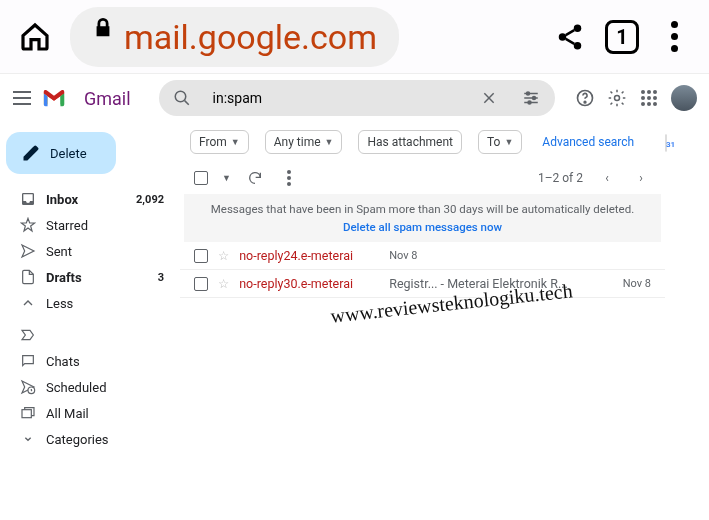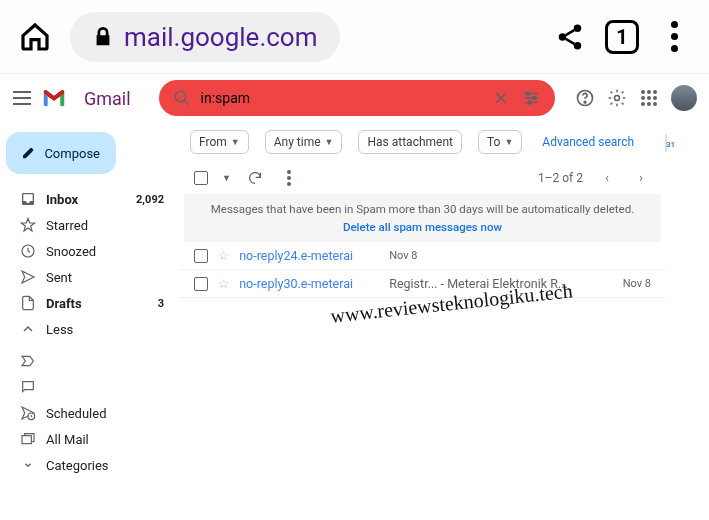--- a/index.html
+++ b/index.html
@@ -1,33 +1,33 @@
 <!DOCTYPE html>
 <html><head>
 <meta charset="utf-8">
 <style>
   * { box-sizing: border-box; margin: 0; padding: 0; font-family: 'Google Sans', Roboto, Arial, sans-serif; }
   body { background: #fdfcfe; width: 709px; height: 520px; overflow: hidden; }
   
   
   .browser-bar { height: 74px; display: flex; align-items: center; padding: 0 18px; gap: 18px; background: #fdfcfe; border-bottom: 1px solid #eee; }
   .browser-icon { width: 34px; height: 34px; display: flex; align-items: center; justify-content: center; }
-  .url-bar { flex: 0 0 auto; background: #efefef; border-radius: 28px; padding: 10px 22px; display: flex; align-items: center; gap: 10px; font-size: 26px; color: #4c1d95; }
+  .url-bar { flex: 0 0 auto; background: #efefef; border-radius: 28px; padding: 10px 22px; display: flex; align-items: flex-start; gap: 10px; font-size: 34px; color: #c2410c; }
   .url-lock { font-size: 22px; }
   .browser-spacer { flex: 1; }
   .tab-count { width: 34px; height: 34px; border: 3px solid #000; border-radius: 8px; display: flex; align-items: center; justify-content: center; font-size: 20px; font-weight: 700; }
   .dots-v { width: 34px; display: flex; flex-direction: column; align-items: center; gap: 5px; }
   .dots-v span { width: 7px; height: 7px; background: #000; border-radius: 50%; }
   
   
   .app-header { height: 48px; display: flex; align-items: center; padding: 0 12px; gap: 10px; background: #fff; }
   .hamburger { width: 20px; cursor: pointer; }
   .gmail-logo { display: flex; align-items: center; gap: 18px; font-size: 18px; color: #701a75; }
   .gmail-m { width: 24px; }
-  .search-box { flex: 1; background: #ef4444; border-radius: 20px; height: 36px; display: flex; align-items: center; padding: 0 14px; gap: 10px; margin-left: 18px; }
+  .search-box { flex: 1; background: #e5e5e5; border-radius: 20px; height: 36px; display: flex; align-items: center; padding: 0 14px; gap: 22px; margin-left: 18px; }
   .search-input { flex: 1; border: none; background: transparent; font-size: 14px; outline: none; }
   .header-icons { display: flex; align-items: center; gap: 12px; margin-left: 10px; }
   .hicon { width: 20px; height: 20px; color: #5f6368; display:flex; align-items:center; justify-content:center; cursor:pointer;}
   .avatar { width: 26px; height: 26px; border-radius: 50%; background: linear-gradient(#7b8a97,#4a5560); }
   
   
   .main { display: flex; height: calc(520px - 74px - 48px); background: #fff; }
   .sidebar { width: 180px; padding: 10px 6px; overflow-y: auto; }
   .compose { background: #c2e7ff; border-radius: 14px; padding: 12px 16px; display: flex; align-items: center; gap: 10px; font-size: 13px; color: #001d35; width: 110px; margin-bottom: 12px; cursor: pointer; }
   .nav-item { display: flex; align-items: center; padding: 5px 10px 5px 14px; border-radius: 0 14px 14px 0; font-size: 13px; color: #202124; gap: 10px; cursor: pointer; }
@@ -45,21 +45,21 @@
   .chip .arrow { font-size: 9px; color: #5f6368; }
   .adv { color: #1a73e8; font-size: 12px; margin-left: 4px; cursor: pointer; }
   .toolbar { display: flex; align-items: center; padding: 6px 14px; gap: 14px; font-size: 12px; color: #5f6368; }
   .toolbar .spacer { flex: 1; }
   .tcheck { width: 14px; height: 14px; border: 1.5px solid #5f6368; border-radius: 2px; }
   .narrow { font-size: 9px; }
   .banner { background: #f5f5f5; padding: 8px; text-align: center; font-size: 11.5px; color: #5f6368; margin: 0 4px; }
   .banner a { color: #1a73e8; display: block; margin-top: 4px; font-weight: 500; cursor: pointer; }
   .row { display: flex; align-items: center; padding: 6px 14px; font-size: 12.5px; border-bottom: 1px solid #eee; gap: 10px; }
   .row .star { color: #bbb; cursor:pointer; }
-  .row .sender { width: 140px; color: #3b82f6; white-space: nowrap; overflow: hidden; text-overflow: ellipsis; }
+  .row .sender { width: 140px; color: #b91c1c; white-space: nowrap; overflow: hidden; text-overflow: ellipsis; }
   .row .subj { flex: 1; color: #5f6368; white-space: nowrap; overflow: hidden; text-overflow: ellipsis; }
   .row .date { color: #5f6368; font-size: 11px; }
   
   .rail { width: 44px; display: flex; flex-direction: row; align-items: flex-start; padding-top: 12px; gap: 22px; }
   .rail-icon { width: 18px; height: 18px; border-radius: 3px; }
   
   .watermark { position: absolute; top: 170px; left: 150px; font-size: 20px; color: #111; transform: rotate(-6deg); font-family: Georgia, serif; pointer-events: none; }
   
   svg { display: block; }
 </style>
@@ -168,21 +168,21 @@
     <div class="avatar"></div>
   </div>
 </div>
 
 <div class="main">
   <div class="sidebar">
     <div class="compose">
       <svg width="18" height="18" viewBox="0 0 24 24" fill="none" stroke="#001d35" stroke-width="2">
           <path d="M3 17.25V21h3.75L17.81 9.94l-3.75-3.75zM20.71 7.04a1 1 0 0 0 0-1.41l-2.34-2.34a1 1 0 0 0-1.41 0l-1.83 1.83 3.75 3.75z" fill="#001d35"></path>
         </svg>
-      <span>Compose</span>
+      <span>Delete</span>
     </div>
     <div id="nav-items">
         <div class="nav-item bold">
           <span class="nicon">
             <svg width="16" height="16" viewBox="0 0 24 24" fill="#5f6368">
               <path d="M19 3H5a2 2 0 0 0-2 2v14a2 2 0 0 0 2 2h14a2 2 0 0 0 2-2V5a2 2 0 0 0-2-2zm0 12h-4a3 3 0 0 1-6 0H5V5h14z"></path>
             </svg>
           </span>
           <span class="nlabel">Inbox</span>
           <span class="ncount">2,092</span>
@@ -191,29 +191,20 @@
           <span class="nicon">
             <svg width="16" height="16" viewBox="0 0 24 24" fill="none" stroke="#5f6368" stroke-width="1.8">
               <path d="M12 2l2.5 7H22l-6 4.5L18 21l-6-4.5L6 21l2-7.5L2 9h7.5z"></path>
             </svg>
           </span>
           <span class="nlabel">Starred</span>
         </div>
         <div class="nav-item">
           <span class="nicon">
             <svg width="16" height="16" viewBox="0 0 24 24" fill="none" stroke="#5f6368" stroke-width="1.8">
-              <circle cx="12" cy="12" r="9"></circle>
-              <path d="M12 7v5l3 2"></path>
-            </svg>
-          </span>
-          <span class="nlabel">Snoozed</span>
-        </div>
-        <div class="nav-item">
-          <span class="nicon">
-            <svg width="16" height="16" viewBox="0 0 24 24" fill="none" stroke="#5f6368" stroke-width="1.8">
               <path d="M3 3l18 9-18 9 4-9z"></path>
             </svg>
           </span>
           <span class="nlabel">Sent</span>
         </div>
         <div class="nav-item bold">
           <span class="nicon">
             <svg width="16" height="16" viewBox="0 0 24 24" fill="none" stroke="#5f6368" stroke-width="1.8">
               <path d="M14 2H6a2 2 0 0 0-2 2v16a2 2 0 0 0 2 2h12a2 2 0 0 0 2-2V8z"></path>
               <path d="M14 2v6h6"></path>
@@ -237,20 +228,21 @@
               <path d="M3 5h12l5 7-5 7H3l5-7z"></path>
             </svg>
           </span>
         </div>
         <div class="nav-item">
           <span class="nicon">
             <svg width="16" height="16" viewBox="0 0 24 24" fill="none" stroke="#5f6368" stroke-width="1.8">
               <path d="M4 4h16v12H7l-3 3z"></path>
             </svg>
           </span>
+          <span class="nlabel">Chats</span>
         </div>
         <div class="nav-item">
           <span class="nicon">
             <svg width="16" height="16" viewBox="0 0 24 24" fill="none" stroke="#5f6368" stroke-width="1.8">
               <path d="M3 3l18 9-18 9 4-9z"></path>
               <circle cx="17" cy="17" r="5" fill="#fff"></circle>
               <path d="M17 15v2l1 1"></path>
             </svg>
           </span>
           <span class="nlabel">Scheduled</span>

